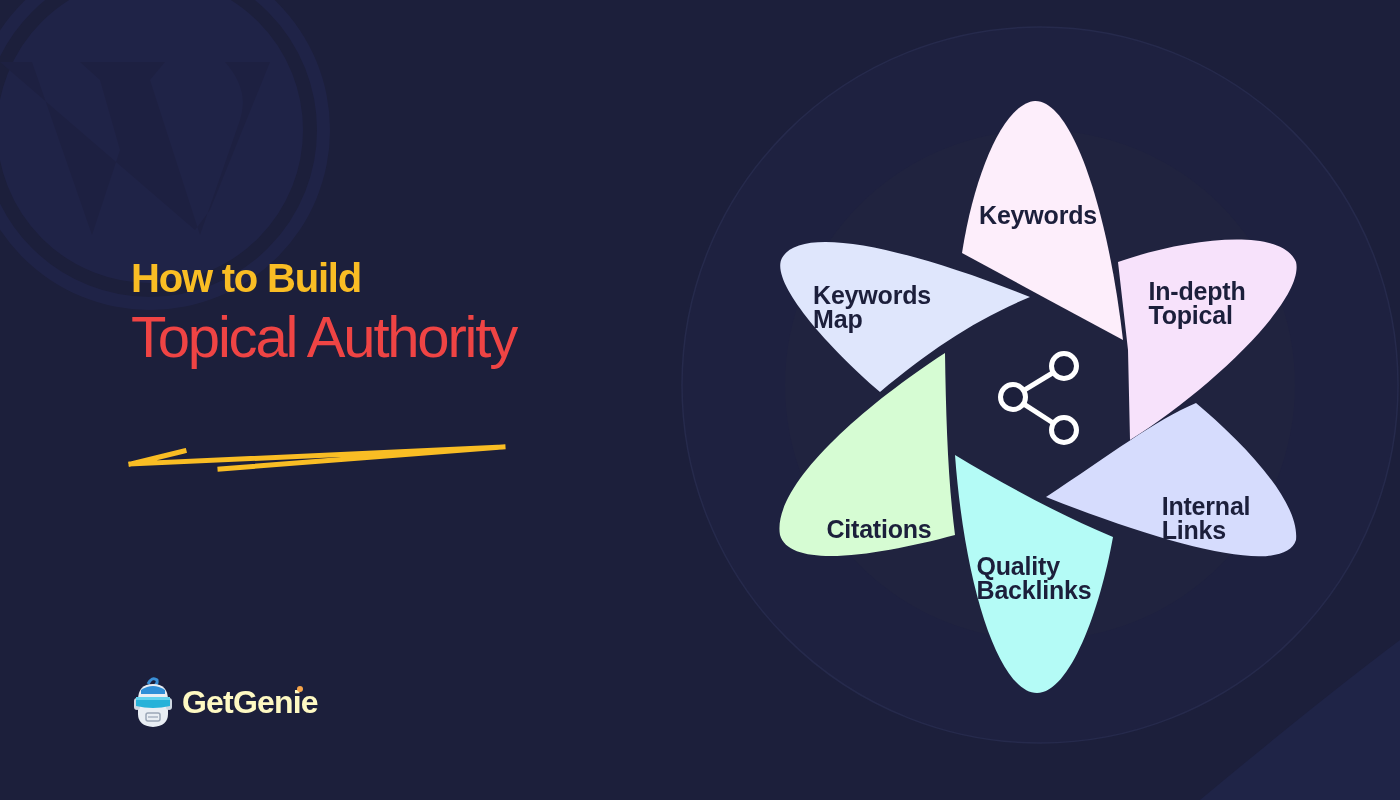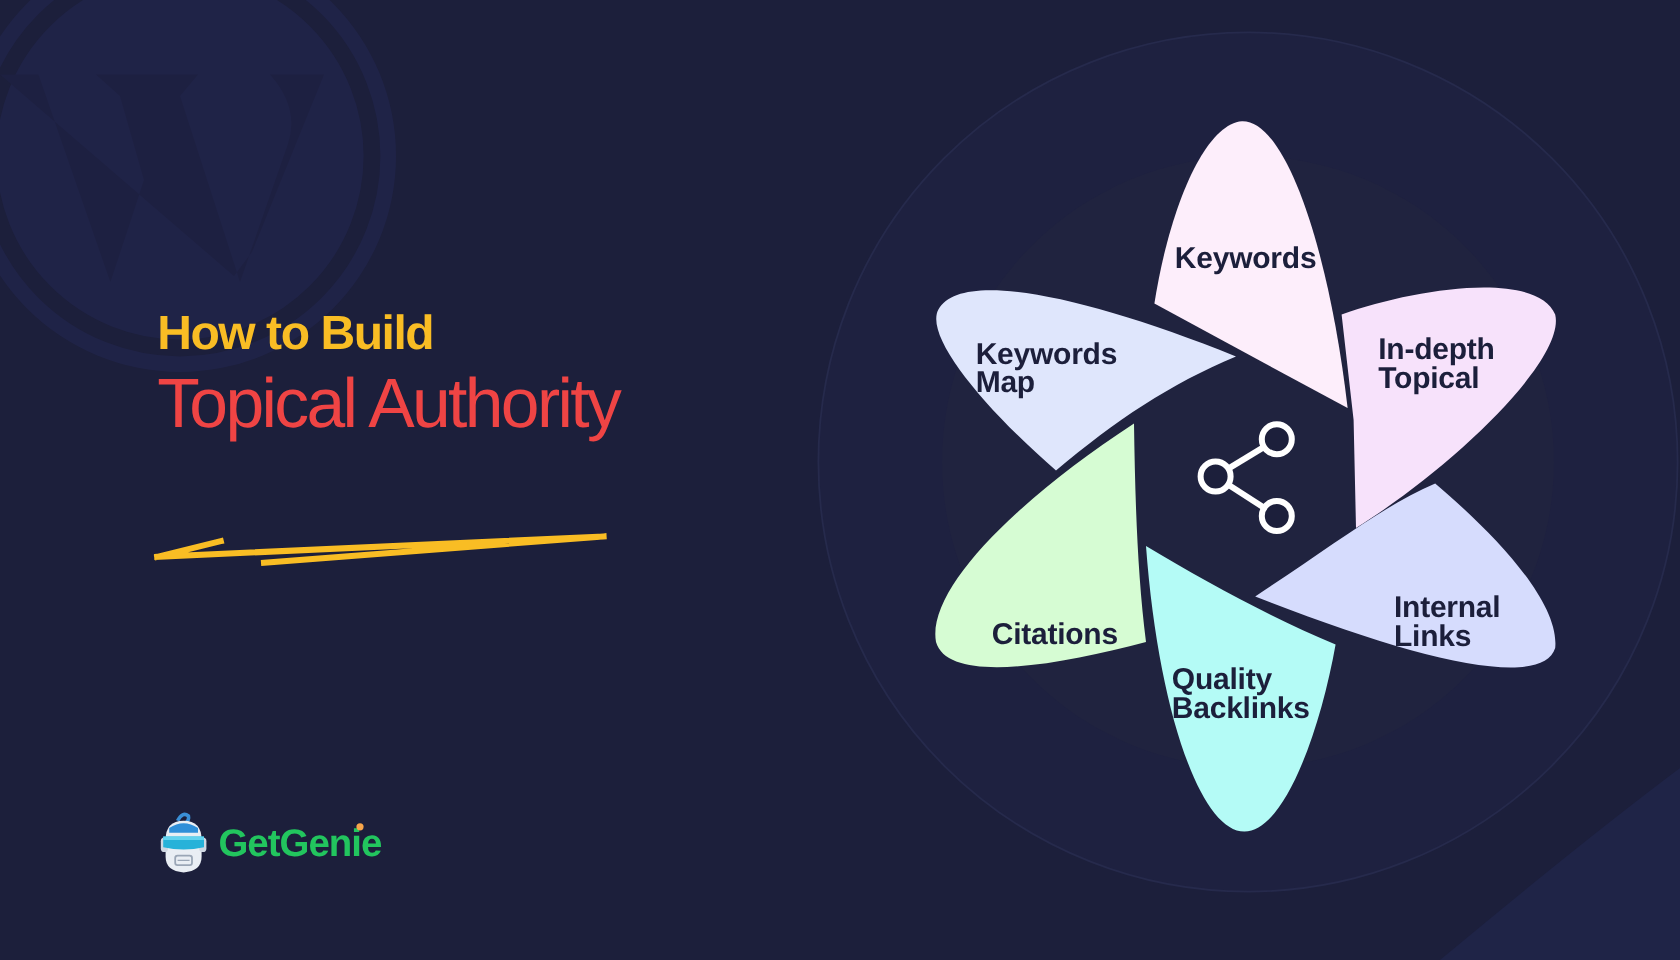--- a/index.html
+++ b/index.html
@@ -19,21 +19,21 @@
   }
   .title {
     color:#ef4444; font-weight:400; font-size:58px; letter-spacing:-2.2px;
     line-height:70px; margin:0;
   }
   .underline { position:absolute; left:128px; top:444px; }
   .brand {
     position:absolute; left:132px; top:674px; display:flex; align-items:center;
   }
   .brand-name {
-    color:#22c55e; font-weight:700; font-size:32px; letter-spacing:-0.8px;
+    color:#fef9c3; font-weight:700; font-size:32px; letter-spacing:-0.8px;
     margin-left:8px; position:relative;
   }
   .brand-dot {
     position:absolute; width:6px; height:6px; border-radius:50%;
     background:#f7a54a; right:15px; top:2px;
   }
   .diagram { position:absolute; left:0; top:0; }
   .petal-label {
     position:absolute; color:#1c1f3b; font-weight:700; font-size:25px;
     text-align:left; line-height:24px; transform:translate(-50%,-50%);

